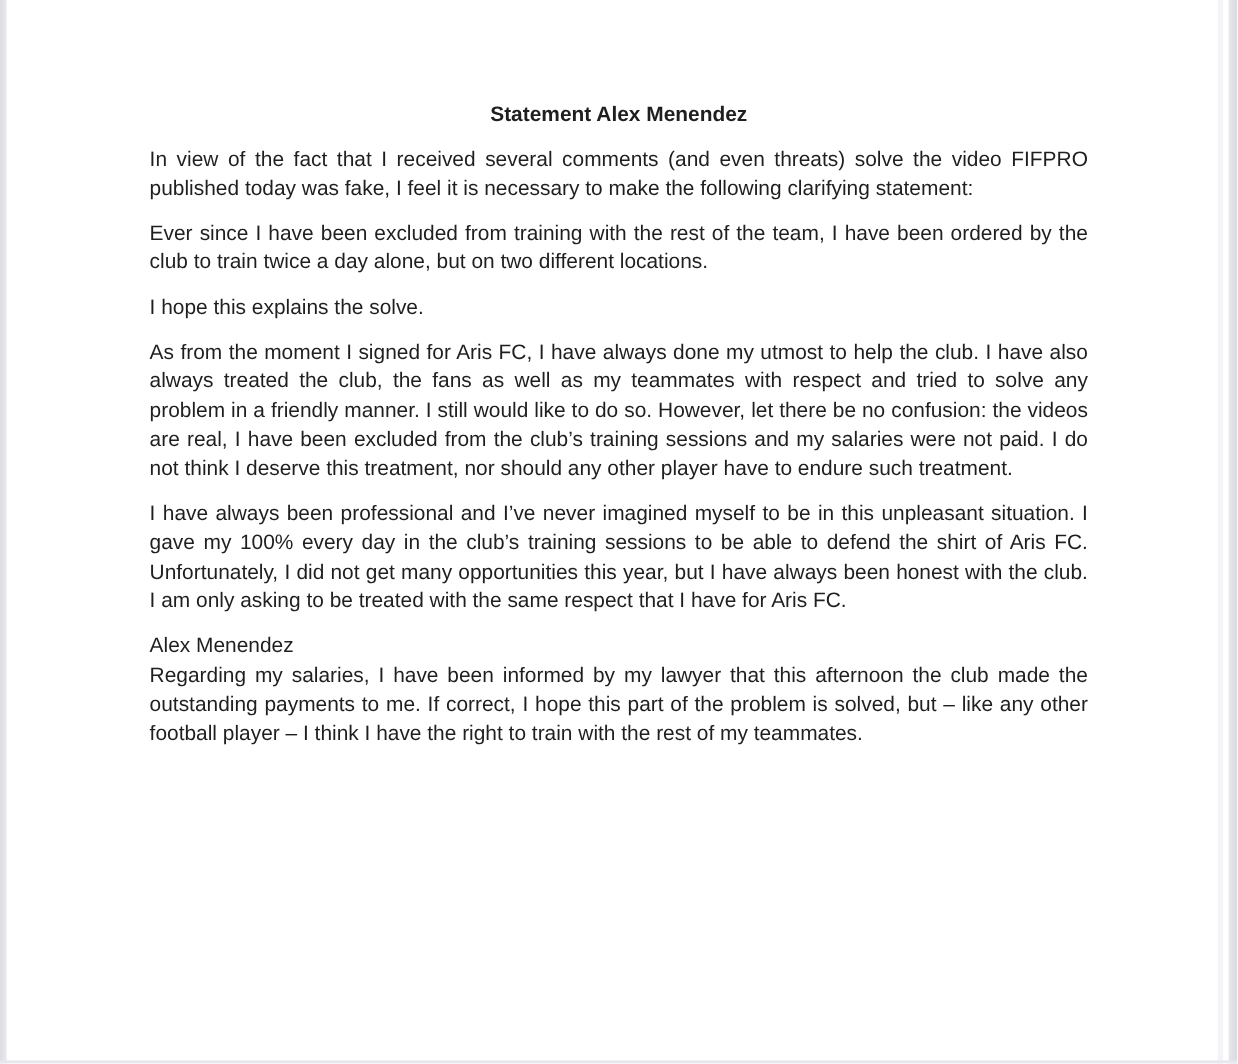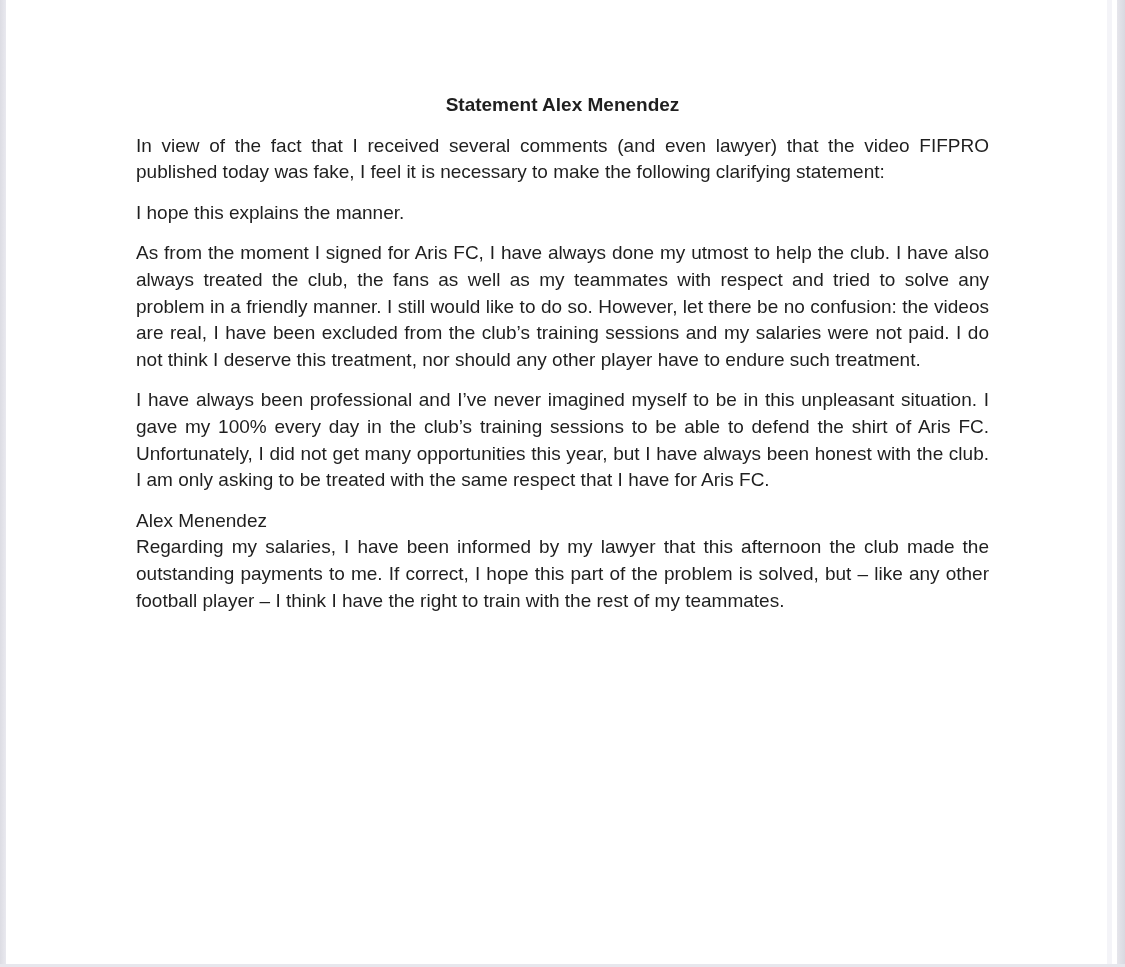--- a/index.html
+++ b/index.html
@@ -63,22 +63,23 @@
   }
 </style>
 </head>
 <body>
 
 <div class="screen">
 
   <div class="page">
     <div class="doc-title">Statement Alex Menendez</div>
 
-    <p class="para">In view of the fact that I received several comments (and even lawyer) that the video FIFPRO published today was fake, I feel it is necessary to make the following clarifying statement:</p>
-    <p class="para">I hope this explains the manner.</p>
+    <p class="para">In view of the fact that I received several comments (and even threats) solve the video FIFPRO published today was fake, I feel it is necessary to make the following clarifying statement:</p>
+    <p class="para">Ever since I have been excluded from training with the rest of the team, I have been ordered by the club to train twice a day alone, but on two different locations.</p>
+    <p class="para">I hope this explains the solve.</p>
     <p class="para">As from the moment I signed for Aris FC, I have always done my utmost to help the club. I have also always treated the club, the fans as well as my teammates with respect and tried to solve any problem in a friendly manner. I still would like to do so. However, let there be no confusion: the videos are real, I have been excluded from the club’s training sessions and my salaries were not paid. I do not think I deserve this treatment, nor should any other player have to endure such treatment.</p>
     <p class="para">I have always been professional and I’ve never imagined myself to be in this unpleasant situation. I gave my 100% every day in the club’s training sessions to be able to defend the shirt of Aris FC. Unfortunately, I did not get many opportunities this year, but I have always been honest with the club. I am only asking to be treated with the same respect that I have for Aris FC.</p>
     <p class="para signature">Alex Menendez</p>
 
     <p class="para">Regarding my salaries, I have been informed by my lawyer that this afternoon the club made the outstanding payments to me. If correct, I hope this part of the problem is solved, but – like any other football player – I think I have the right to train with the rest of my teammates.</p>
   </div>
 
   <div class="edge-left"></div>
   <div class="edge-right-faint"></div>
   <div class="edge-right"></div>

